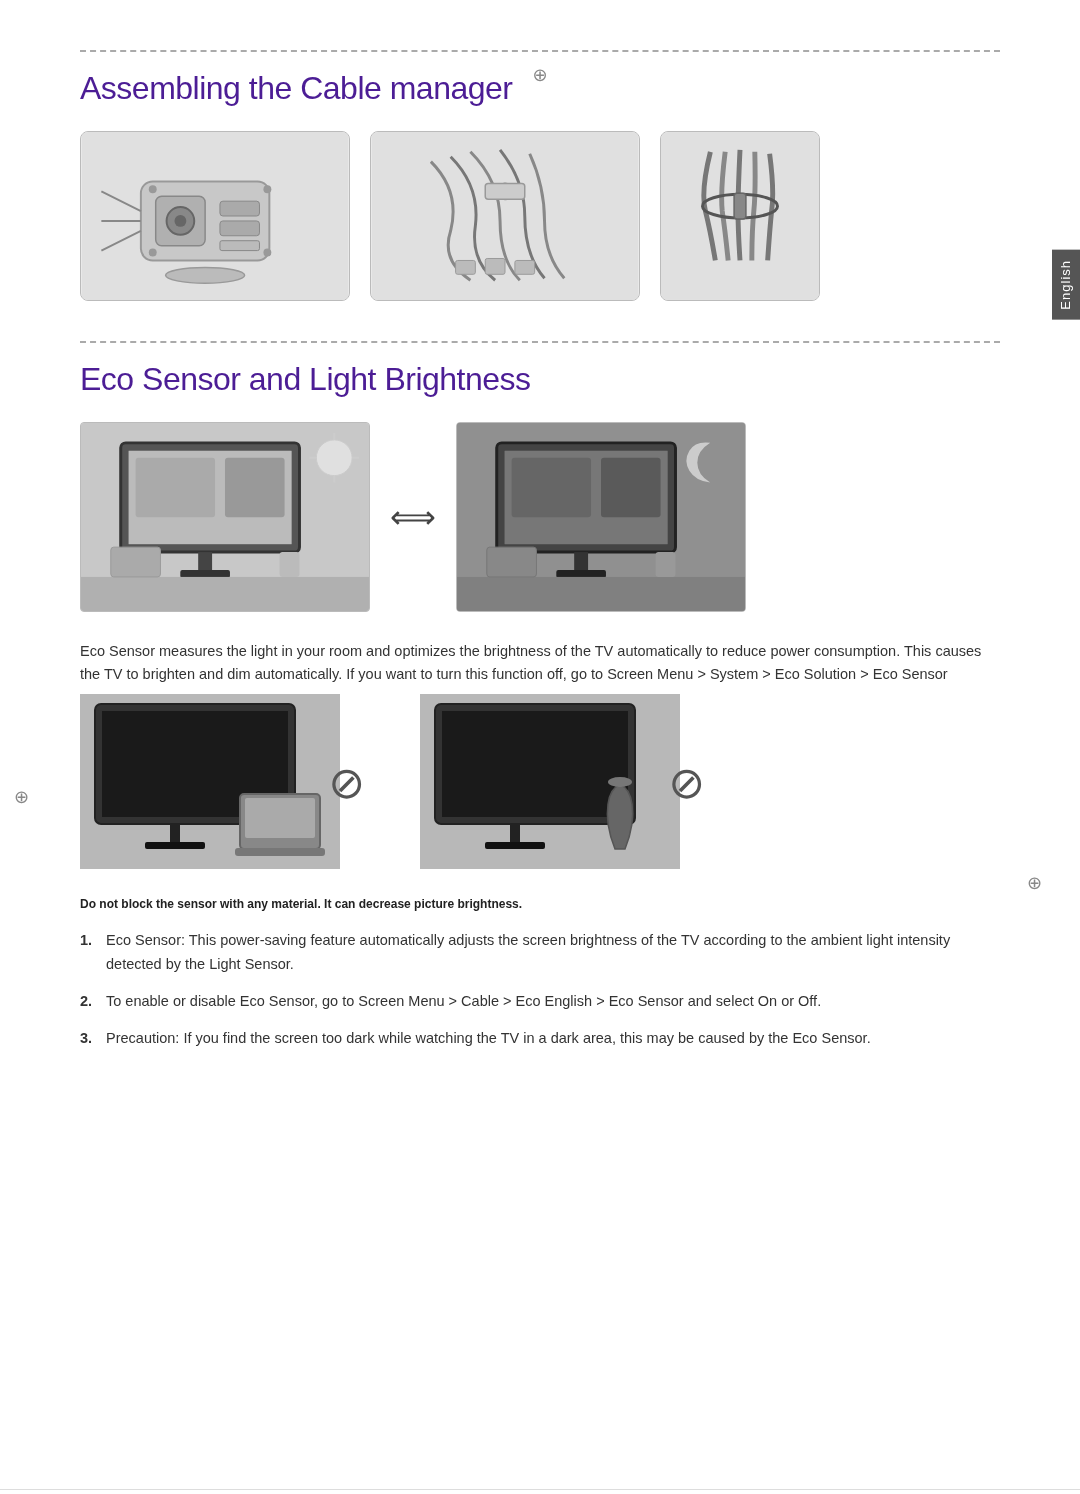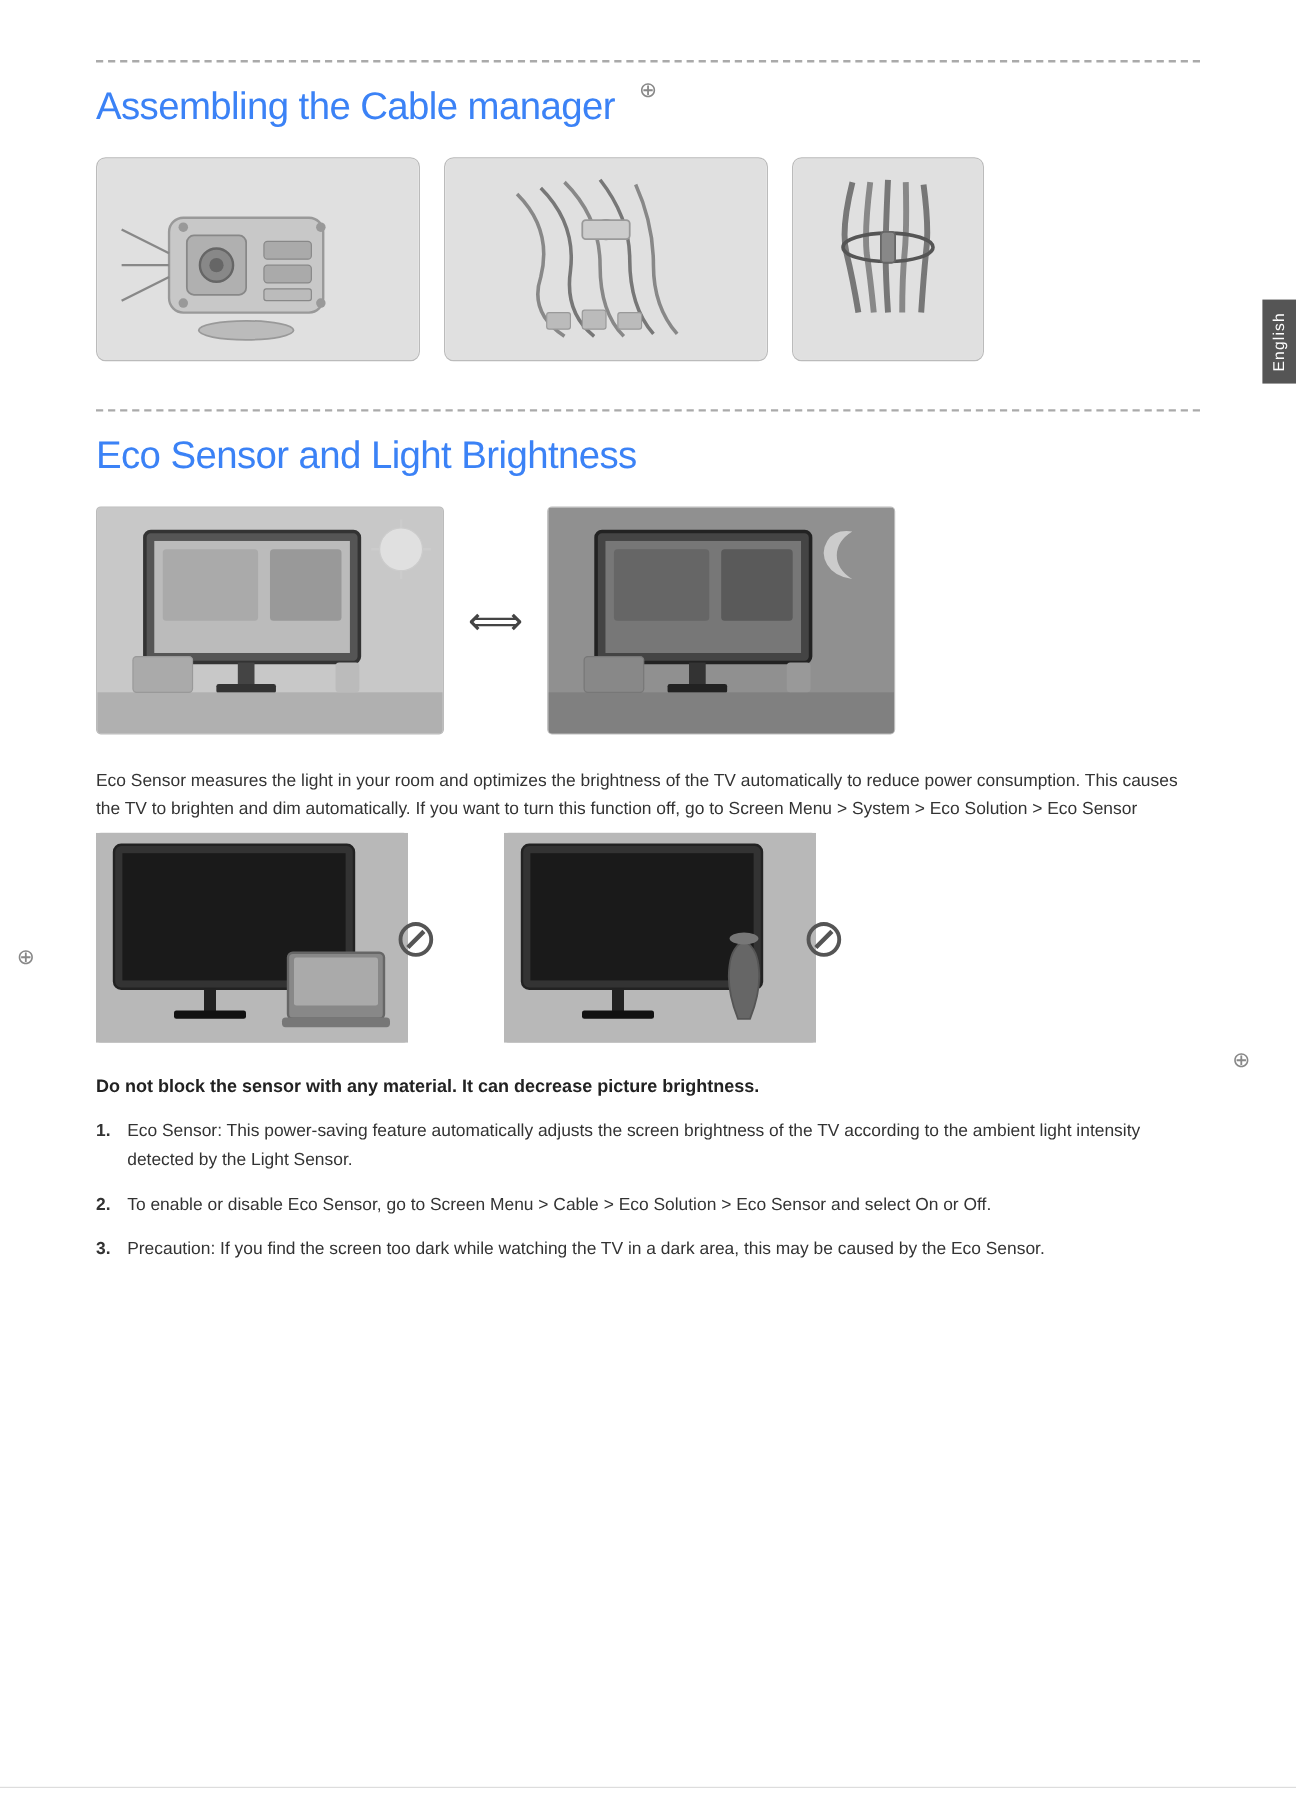--- a/index.html
+++ b/index.html
@@ -56,21 +56,21 @@
     .section-divider {
       border: none;
       border-top: 2px dashed #aaa;
       margin-bottom: 18px;
     }
 
     
     .section-title {
       font-size: 32px;
       font-weight: 300;
-      color: #3b82f6;
+      color: #4c1d95;
       margin-bottom: 24px;
       letter-spacing: -0.5px;
     }
 
     
     .cable-images {
       display: flex;
       gap: 20px;
       align-items: center;
       margin-bottom: 40px;
@@ -168,21 +168,21 @@
       position: absolute;
       right: -25px;
       top: 50%;
       transform: translateY(-50%);
       font-size: 44px;
       color: #555;
     }
 
     
     .warning-text {
-      font-size: 15px;
+      font-size: 12px;
       font-weight: bold;
       color: #222;
       margin-bottom: 18px;
     }
 
     
     .numbered-list {
       list-style: none;
       margin: 0;
       padding: 0;
@@ -436,21 +436,21 @@
 
       <p class="warning-text">Do not block the sensor with any material. It can decrease picture brightness.</p>
 
       <ol class="numbered-list">
         <li>
           <span class="list-num">1.</span>
           <span><b>Eco Sensor</b>: This power-saving feature automatically adjusts the screen brightness of the TV according to the ambient light intensity detected by the Light Sensor.</span>
         </li>
         <li>
           <span class="list-num">2.</span>
-          <span>To enable or disable <b>Eco Sensor</b>, go to Screen Menu &gt; <b>Cable</b> &gt; <b>Eco Solution</b> &gt; <b>Eco Sensor</b> and select <b>On</b> or <b>Off</b>.</span>
+          <span>To enable or disable <b>Eco Sensor</b>, go to Screen Menu &gt; <b>Cable</b> &gt; <b>Eco English</b> &gt; <b>Eco Sensor</b> and select <b>On</b> or <b>Off</b>.</span>
         </li>
         <li>
           <span class="list-num">3.</span>
           <span>Precaution: If you find the screen too dark while watching the TV in a dark area, this may be caused by the <b>Eco Sensor</b>.</span>
         </li>
       </ol>
     </div>
   </div>
 
   <div class="footer">

